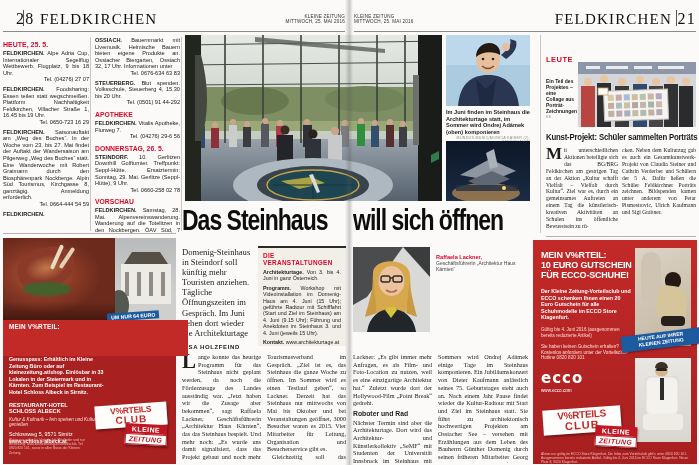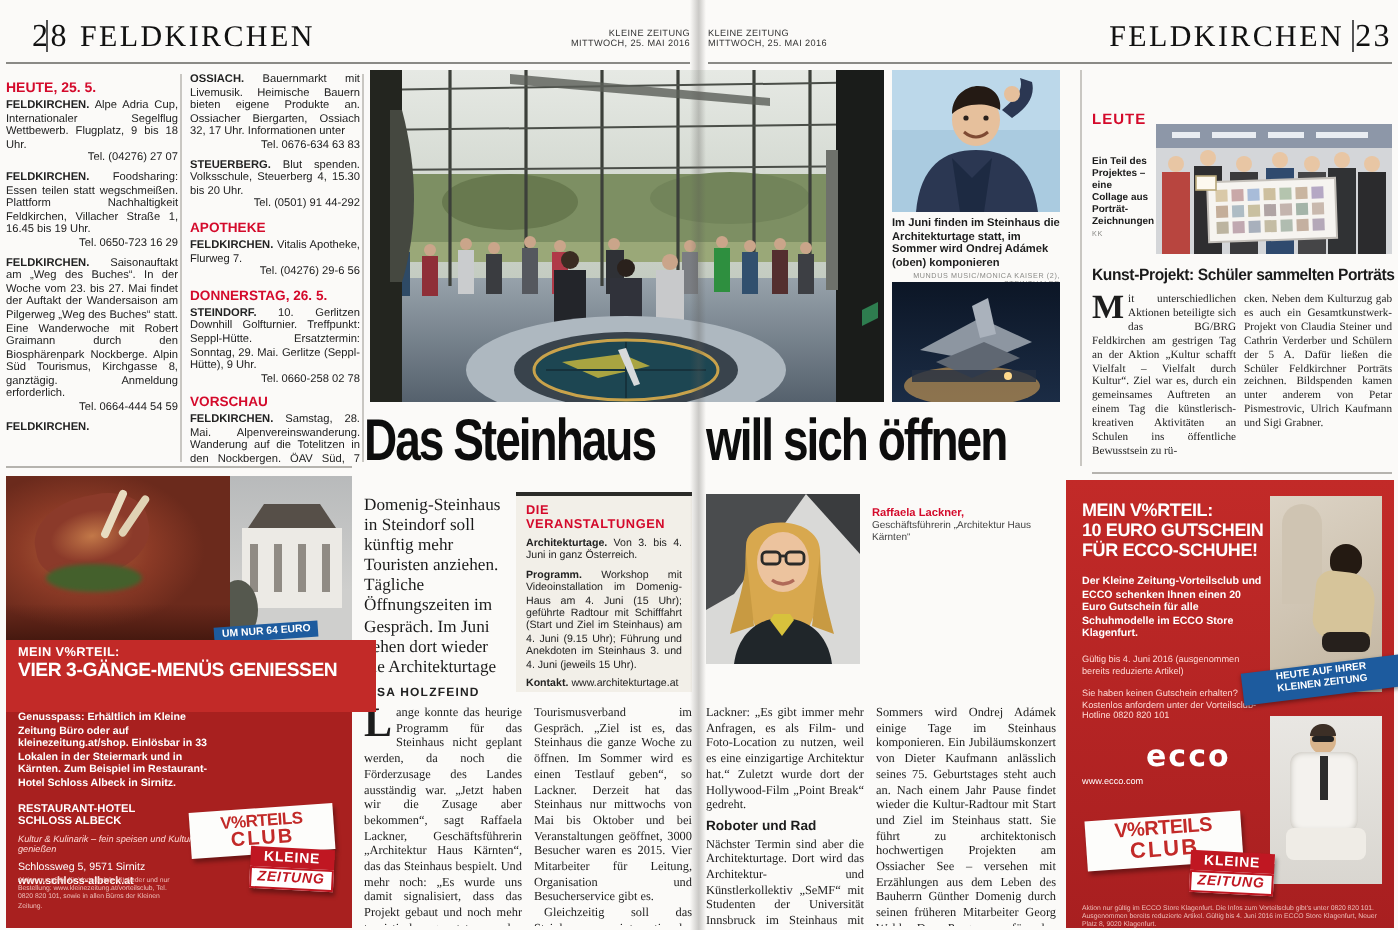--- a/index.html
+++ b/index.html
@@ -60,21 +60,21 @@
   .ad-small{color:#ffd9d4;font-size:4.6px;line-height:5.6px;}
   .clubcard{background:#fdfdfb;color:#c22a28;transform:rotate(-4deg);box-shadow:1px 2px 2px rgba(0,0,0,.35);
             padding:2px 4px;text-align:center;line-height:1;}
   .club1{font-size:8.5px;font-weight:bold;letter-spacing:-.3px;}
   .club2{font-size:10px;font-weight:bold;letter-spacing:1px;}
   .kzbox{transform:rotate(3deg);box-shadow:1px 2px 2px rgba(0,0,0,.35);text-align:center;line-height:1;}
   .kz1{background:#c01722;color:#fff;font-size:7px;font-weight:bold;padding:1.5px 4px;letter-spacing:.4px;}
   .kz2{background:#fff;color:#c01722;font-size:7px;font-weight:bold;font-style:italic;padding:1px 3px;border:1px solid #c01722;letter-spacing:.4px;}
   .ad-right{background:linear-gradient(#c22a28,#a81f20);}
   .ribbon{background:#1d5b9e;color:#fff;font-size:5px;font-weight:bold;line-height:5.8px;padding:2px 4px;transform:rotate(-7deg);text-align:center;box-shadow:0 1px 2px rgba(0,0,0,.4);}
-  .ecco-logo{color:#fff;font-size:15px;font-weight:bold;letter-spacing:1px;font-family:"DejaVu Sans",sans-serif;margin-left:32px;}
+  .ecco-logo{color:#fff;font-size:15px;font-weight:bold;letter-spacing:1px;font-family:"DejaVu Sans",sans-serif;}
   .legal{font-size:3.4px;line-height:4.2px;color:#eebdb8;}
   
   .gutter{background:linear-gradient(90deg,rgba(0,0,0,0) 0%,rgba(90,88,84,.25) 45%,rgba(90,88,84,.3) 55%,rgba(0,0,0,0) 100%);}
 </style>
 </head>
 <body>
 
 <div id="spread">
 
   <div class="abs mastbar" style="left:3px;top:7px;width:342px;height:24px;">
@@ -87,21 +87,21 @@
     </div>
   </div>
 
   <div class="abs mastbar" style="left:354px;top:7px;width:342px;height:24px;">
     <div class="dateblock abs" style="left:0;top:7px;">
       <div>KLEINE ZEITUNG</div>
       <div>MITTWOCH, 25. MAI 2016</div>
     </div>
     <span class="masthead abs" style="right:24px;top:4px;">FELDKIRCHEN</span>
     <span class="abs" style="right:19px;top:3px;width:1px;height:16px;background:#555;"></span>
-    <span class="masthead pageno abs" style="right:0px;top:3px;">23</span>
+    <span class="masthead pageno abs" style="right:0px;top:3px;">21</span>
   </div>
 
   <div class="abs" style="left:3px;top:37px;width:86px;height:196px;overflow:hidden;">
     <div class="ghead red">HEUTE, 25. 5.</div>
     <p class="li"><b>FELDKIRCHEN.</b> <span>Alpe Adria Cup, Internationaler Segelflug Wettbewerb. Flugplatz, 9 bis 18 Uhr.</span><span class="tel">Tel. (04276) 27 07</span></p>
     <p class="li"><b>FELDKIRCHEN.</b> <span>Foodsharing: Essen teilen statt wegschmeißen. Plattform Nachhaltigkeit Feldkirchen, Villacher Straße 1, 16.45 bis 19 Uhr.</span><span class="tel">Tel. 0650-723 16 29</span></p>
     <p class="li"><b>FELDKIRCHEN.</b> <span>Saisonauftakt am „Weg des Buches“. In der Woche vom 23. bis 27. Mai findet der Auftakt der Wandersaison am Pilgerweg „Weg des Buches“ statt. Eine Wanderwoche mit Robert Graimann durch den Biosphärenpark Nockberge. Alpin Süd Tourismus, Kirchgasse 8, ganztägig. Anmeldung erforderlich.</span><span class="tel">Tel. 0664-444 54 59</span></p>
     <p class="li"><b>FELDKIRCHEN.</b> </p>
 
   </div>
@@ -396,21 +396,20 @@
         <div class="abs" style="left:4px;top:8px;width:42px;height:24px;background:
             repeating-linear-gradient(90deg,#6a645c 0 4px,transparent 4px 12px),
             repeating-linear-gradient(#eceae5 0 6px,transparent 6px 12px);opacity:.7;"></div>
       </div>
       <div class="abs" style="left:-6px;top:52px;width:20px;height:30px;background:#55584e;border-radius:50%;"></div>
     </div>
     <div class="abs badge-blue" style="left:104px;top:74px;">UM NUR 64 EURO</div>
 
     <div class="abs ad-red-band" style="left:0;top:82px;width:173px;height:30px;">
       <div class="ad-kicker">MEIN V%RTEIL:</div>
-      <div class="ad-head1">VIER 3-GÄNGE-MENÜS GENIESSEN</div>
     </div>
 
     <div class="abs" style="left:6px;top:118px;width:100px;">
       <div class="ad-body">Genusspass: Erhältlich im Kleine Zeitung Büro oder auf kleinezeitung.at/shop. Einlösbar in 33 Lokalen in der Steiermark und in Kärnten. Zum Beispiel im Restaurant-Hotel Schloss Albeck in Sirnitz.</div>
       <div class="ad-body" style="margin-top:6px;font-size:5.6px;">
         <div>RESTAURANT-HOTEL</div>
         <div>SCHLOSS ALBECK</div>
       </div>
       <div class="ad-small" style="font-style:italic;margin-top:2px;">Kultur &amp; Kulinarik – fein speisen und Kultur genießen</div>
       <div class="ad-body" style="margin-top:3px;font-weight:normal;">Schlossweg 5, 9571 Sirnitz</div>

